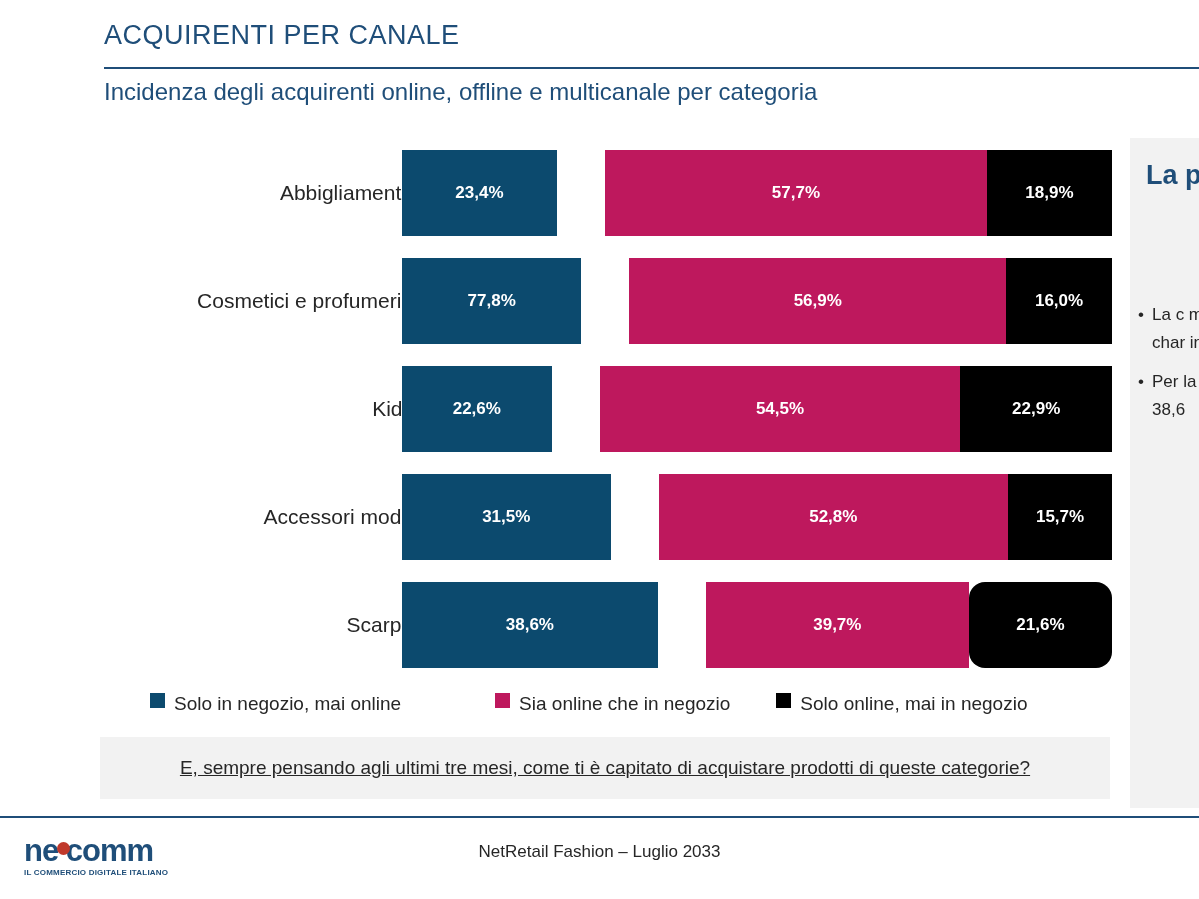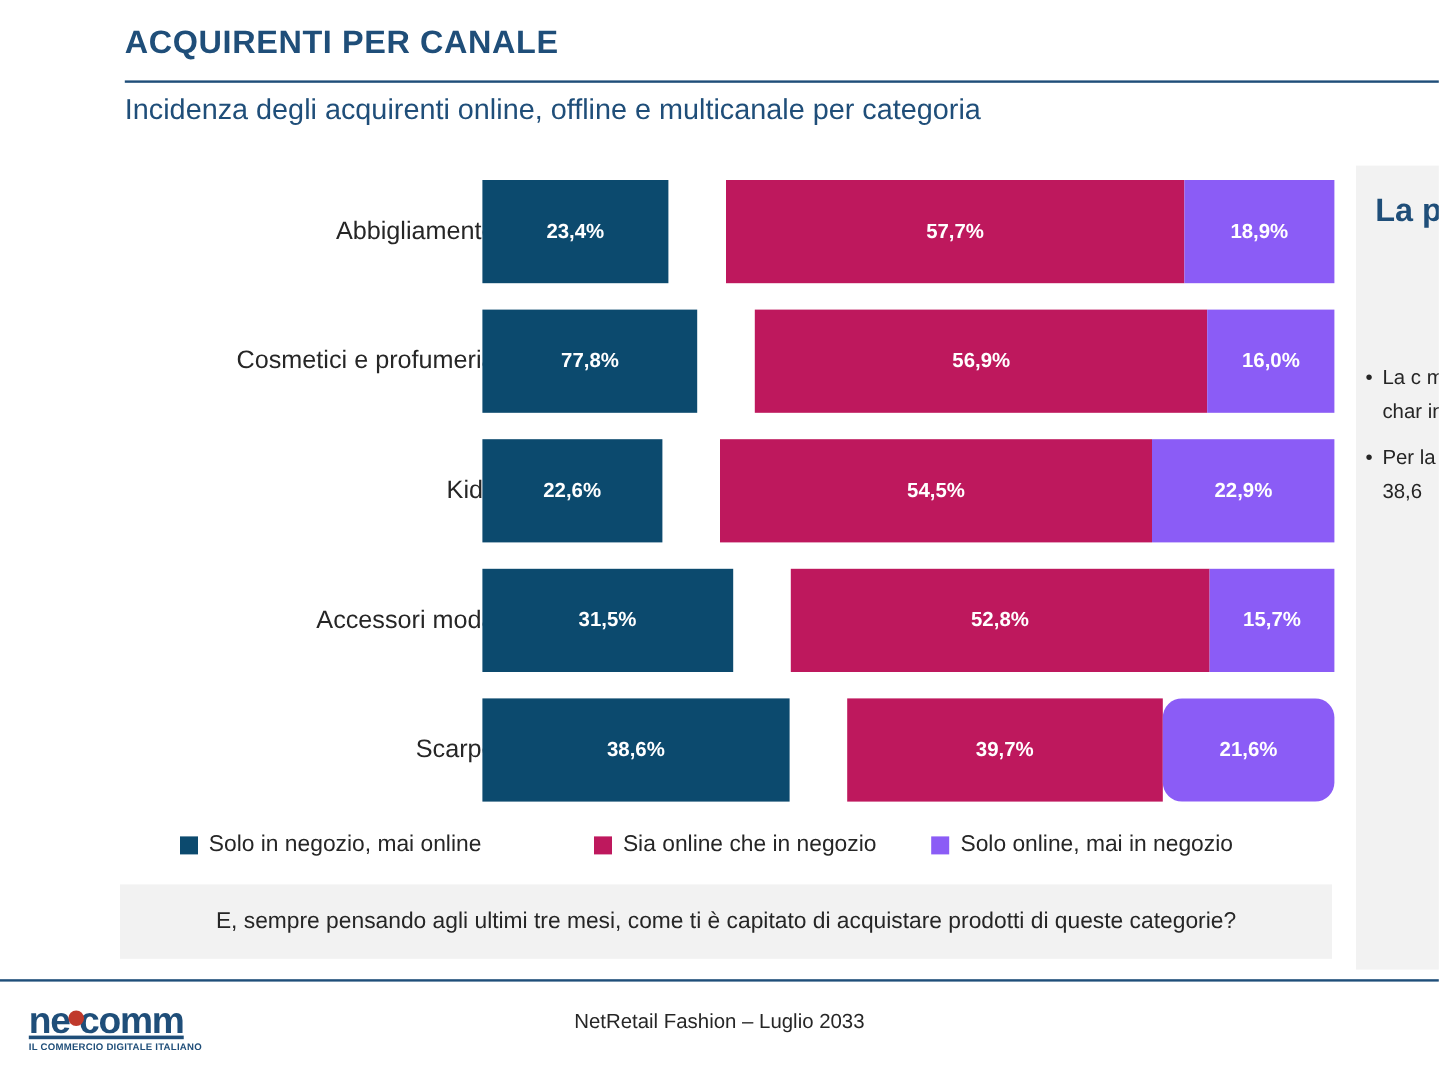--- a/index.html
+++ b/index.html
@@ -20,21 +20,21 @@
     width: 1199px;
     height: 899px;
     background: #ffffff;
   }
   
   .title {
     position: absolute;
     left: 104px;
     top: 20px;
     font-size: 27px;
-    font-weight: bold;
+    font-weight: normal;
     color: #1F4E79;
     letter-spacing: 0.5px;
   }
   .title-rule {
     position: absolute;
     left: 104px;
     top: 67px;
     width: 1095px;
     height: 2px;
     background: #1F4E79;
@@ -86,35 +86,34 @@
     display: flex;
     align-items: center;
     justify-content: center;
     color: #ffffff;
     font-size: 17px;
     font-weight: bold;
     box-sizing: border-box;
   }
   .seg-0 { background: #0c4a6e; }
   .seg-1 { background: #be185d; margin-left: 48px; }
-  .seg-2 { background: #8b5cf6; }
+  .seg-2 { background: #000000; }
 
   
   .legend {
     position: absolute;
     left: 150px;
     top: 690px;
     width: 960px;
     height: 28px;
     display: flex;
     align-items: center;
   }
   .legend-item {
     display: flex;
-    align-items: center;
     margin-right: 46px;
     font-size: 19px;
     color: #262626;
     white-space: nowrap;
   }
   .legend-swatch {
     width: 15px;
     height: 15px;
     margin-right: 9px;
     flex: 0 0 auto;
@@ -126,20 +125,21 @@
     top: 737px;
     width: 1010px;
     height: 62px;
     background: #F2F2F2;
     display: flex;
     align-items: center;
     justify-content: center;
     font-size: 19px;
     color: #262626;
     text-align: center;
+    text-decoration: underline;
   }
   
   .side-panel {
     position: absolute;
     left: 1130px;
     top: 138px;
     width: 69px;
     height: 670px;
     background: #F2F2F2;
     overflow: hidden;
@@ -201,21 +201,20 @@
     width: 170px;
     height: 44px;
   }
   .logo-text {
     font-size: 31px;
     font-weight: bold;
     color: #1F4E79;
     letter-spacing: -1px;
     line-height: 1;
     position: relative;
-    text-decoration: underline;
   }
   .logo-dot {
     position: absolute;
     left: 33px;
     top: 7px;
     width: 13px;
     height: 13px;
     background: #C0392B;
     border-radius: 50%;
   }

